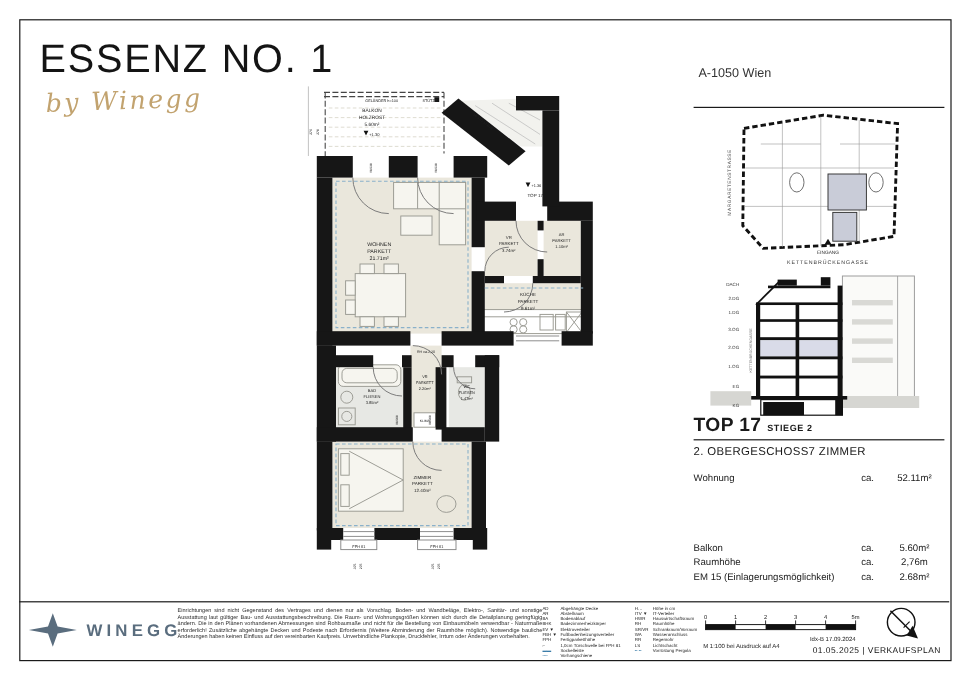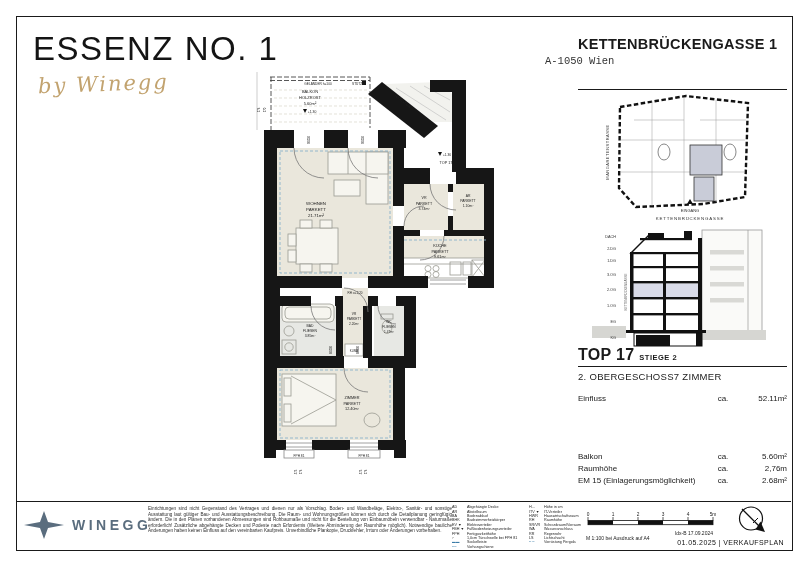--- a/index.html
+++ b/index.html
@@ -4,32 +4,32 @@
 <style>
   html,body{margin:0;padding:0;background:#e8e8e8;}
   .page{position:relative;width:800px;height:565px;background:#fff;overflow:hidden;
         font-family:"Liberation Sans",sans-serif;color:#1a1a1a;}
   .abs{position:absolute;}
   .frame{left:16px;top:16px;width:775px;height:533px;border:1.5px solid #1a1a1a;}
   .brand-title{left:33px;top:30px;font-size:33px;letter-spacing:1.5px;font-weight:500;color:#141414;}
   .brand-sub{left:38px;top:72px;font-family:"DejaVu Serif",serif;font-style:italic;
              font-size:21px;letter-spacing:2px;color:#c2a36f;transform:rotate(-2deg);}
   .addr-title{left:578px;top:36px;font-size:14.5px;font-weight:bold;letter-spacing:.3px;}
-  .addr-sub{left:545px;top:55px;font-size:10.5px;color:#333;font-family:Liberation Mono, monospace;}
+  .addr-sub{left:582px;top:55px;font-size:10.5px;color:#333;}
   .hline{background:#1a1a1a;height:1px;}
   .info{left:578px;top:346px;width:209px;height:148px;font-size:8px;}
   .info .title-row{position:absolute;left:0;top:0;white-space:nowrap;}
   .info .top-big{font-size:16px;font-weight:bold;letter-spacing:.3px;}
   .info .stiege{font-size:7.5px;font-weight:bold;margin-left:5px;letter-spacing:.5px;}
   .info .rule{position:absolute;left:0;top:20px;width:209px;height:1.2px;background:#1a1a1a;}
   .info .sub-row{position:absolute;left:0;top:25px;width:209px;display:flex;
                  justify-content:flex-start;font-size:9.5px;letter-spacing:.3px;}
   .irow{position:absolute;left:0;width:209px;display:grid;grid-template-columns:1fr 28px 50px;font-size:8px;}
   .irow .ca{text-align:center;}
-  .irow .val{text-align:right;}
+  .irow .val{text-align:center;}
   .footer-line{left:16px;top:501px;width:775px;height:1.2px;background:#1a1a1a;}
   .legal{left:148px;top:506px;width:608px;transform:scale(.5);transform-origin:0 0;
          font-size:9.2px;line-height:11px;color:#2e2e2e;text-align:justify;}
   .legend{left:452px;top:505px;width:262px;transform:scale(.5);transform-origin:0 0;
           font-size:7.4px;line-height:8.8px;color:#222;display:flex;gap:8px;}
   .legend .col{display:flex;flex-direction:column;}
   .legend .col.a{width:146px;}
   .legend .col.b{width:108px;}
   .lrow{display:flex;}
   .lrow .ab{width:30px;flex:none;}
@@ -37,21 +37,20 @@
   svg text{font-family:"Liberation Sans",sans-serif;}
 </style>
 </head>
 <body>
 
 <div class="page">
   <div class="abs frame"></div>
 
   <div class="abs brand-title">ESSENZ NO. 1</div>
   <div class="abs brand-sub">by Winegg</div>
-  <div class="abs addr-title">KETTENBRÜCKENGASSE 1</div>
   <div class="abs addr-sub">A-1050 Wien</div>
   <div class="abs hline" style="left:578px;top:89px;width:209px;"></div>
 
   <svg class="abs" style="left:250px;top:68px;width:270px;height:428px;" viewBox="250 68 270 428">
 
     <g>
       <rect x="272" y="78" width="100" height="54" fill="#ffffff"></rect>
       <rect x="277" y="148" width="116" height="130" fill="#eae7dc"></rect>
       <rect x="404" y="184" width="44" height="46" fill="#eae7dc"></rect>
       <rect x="453" y="184" width="31" height="46" fill="#eae7dc"></rect>
@@ -326,21 +325,21 @@
   <div class="abs info">
     <div class="title-row">
       <span class="top-big">TOP 17</span><span class="stiege">STIEGE 2</span>
     </div>
     <div class="rule"></div>
     <div class="sub-row">
       <span>2. OBERGESCHOSS</span>
       <span>7 ZIMMER</span>
     </div>
     <div class="irow" style="top:48px;">
-      <span>Einfluss</span>
+      <span>Wohnung</span>
         <span class="ca">ca.</span>
         <span class="val">52.11m²</span>
     </div>
     <div class="irow" style="top:106px;">
       <span>Balkon</span>
         <span class="ca">ca.</span>
         <span class="val">5.60m²</span>
     </div>
     <div class="irow" style="top:118px;">
       <span>Raumhöhe</span>

